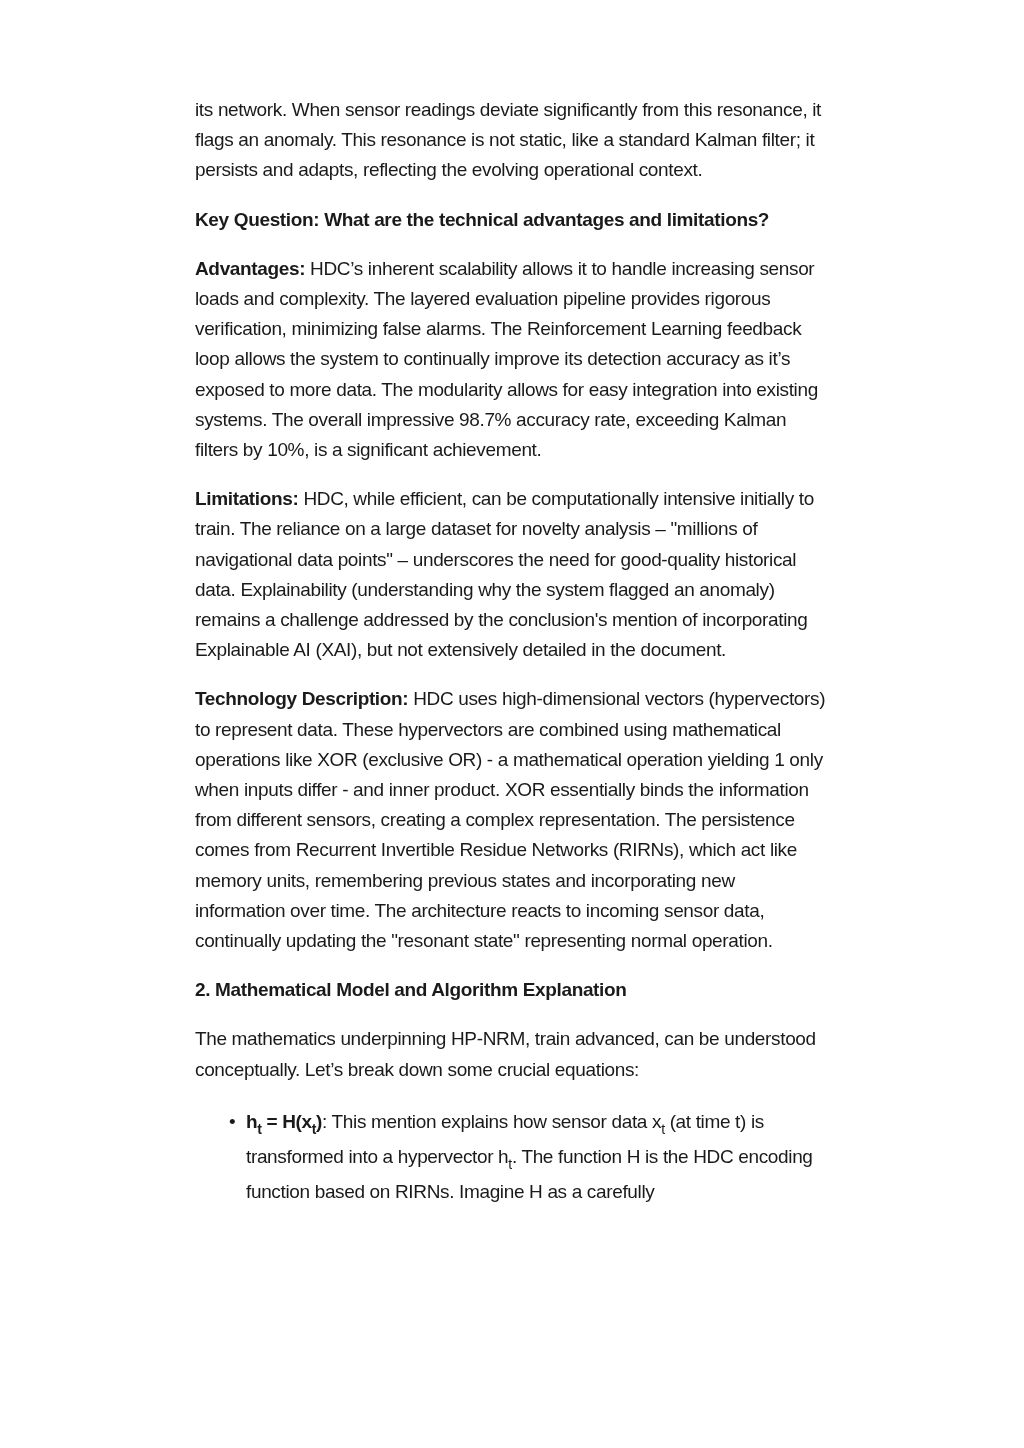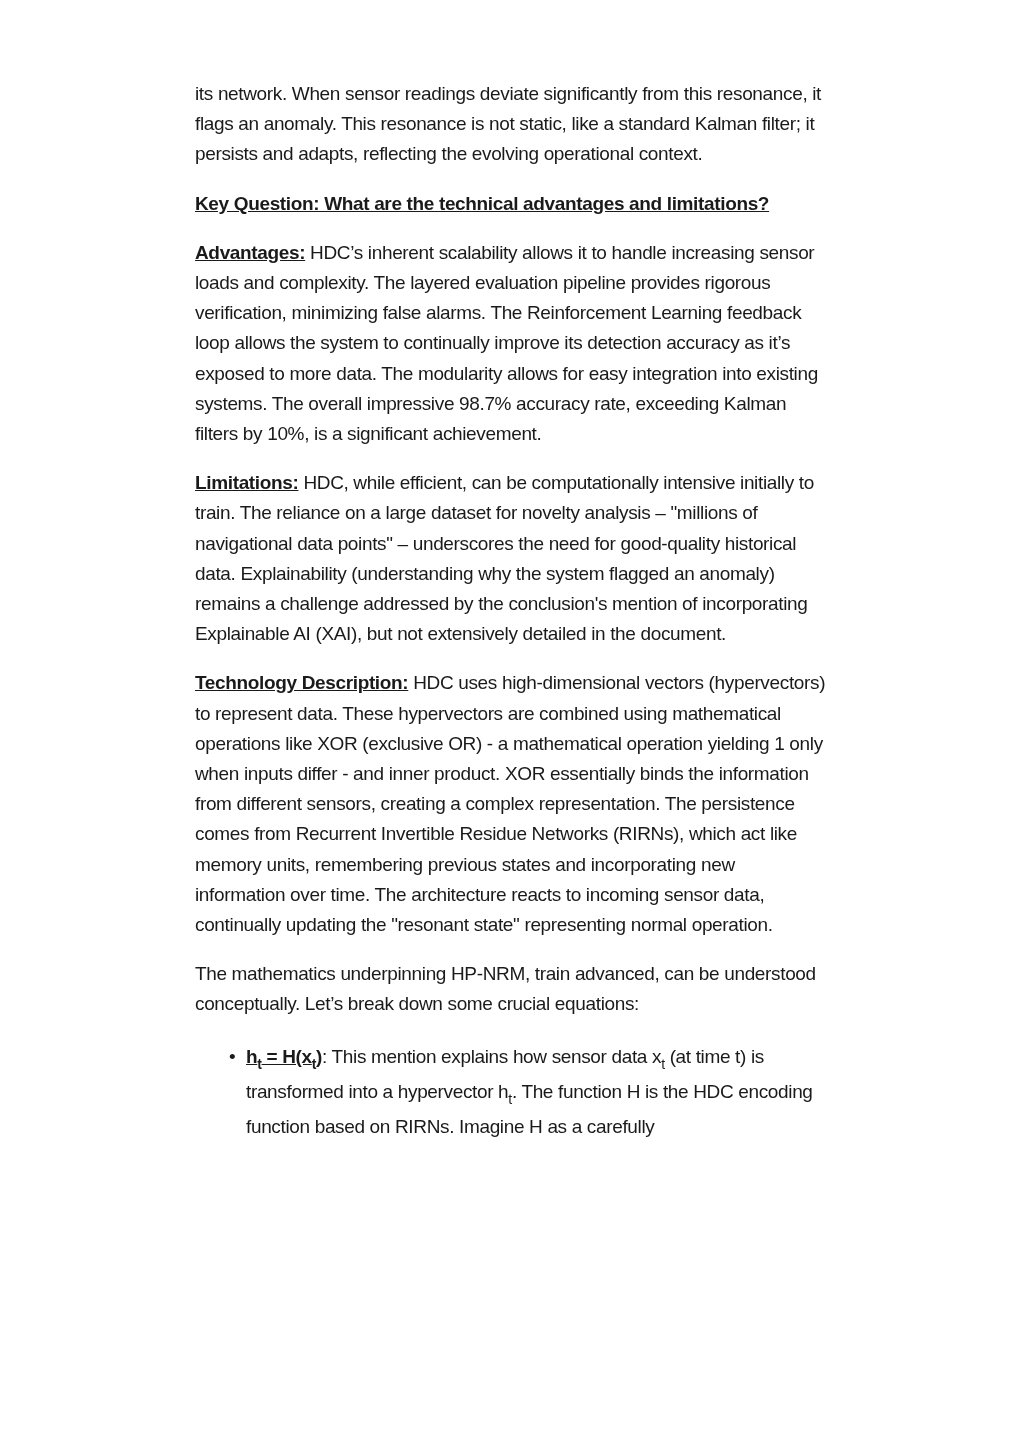--- a/index.html
+++ b/index.html
@@ -11,30 +11,30 @@
       width: 1024px;
       height: 1448px;
       position: relative;
       overflow: hidden;
       font-family: "Liberation Sans", "DejaVu Sans", sans-serif;
       color: #1a1a1a;
     }
     .page {
       position: absolute;
       left: 195px;
-      top: 79px;
+      top: 95px;
       width: 632px;
     }
     p {
       margin: 0 0 19px 0;
       font-size: 19px;
       line-height: 30.2px;
       letter-spacing: -0.35px;
     }
-    .bold { font-weight: bold; text-decoration: underline; }
+    .bold { font-weight: bold; }
     h3 {
       margin: 0 0 19px 0;
       font-size: 19px;
       line-height: 30.2px;
       font-weight: bold;
       letter-spacing: -0.35px;
     }
     ul {
       list-style: none;
       margin: 0;
@@ -66,20 +66,21 @@
   <p>its network. When sensor readings deviate significantly from this resonance, it flags an anomaly. This resonance is not static, like a standard Kalman filter; it persists and adapts, reflecting the evolving operational context.</p>
 
   <p class="bold">Key Question: What are the technical advantages and limitations?</p>
 
   <p><span class="bold">Advantages:</span><span> HDC’s inherent scalability allows it to handle increasing sensor loads and complexity. The layered evaluation pipeline provides rigorous verification, minimizing false alarms. The Reinforcement Learning feedback loop allows the system to continually improve its detection accuracy as it’s exposed to more data. The modularity allows for easy integration into existing systems. The overall impressive 98.7% accuracy rate, exceeding Kalman filters by 10%, is a significant achievement.</span></p>
 
   <p><span class="bold">Limitations:</span><span> HDC, while efficient, can be computationally intensive initially to train. The reliance on a large dataset for novelty analysis – "millions of navigational data points" – underscores the need for good-quality historical data. Explainability (understanding why the system flagged an anomaly) remains a challenge addressed by the conclusion's mention of incorporating Explainable AI (XAI), but not extensively detailed in the document.</span></p>
 
   <p><span class="bold">Technology Description:</span><span> HDC uses high-dimensional vectors (hypervectors) to represent data. These hypervectors are combined using mathematical operations like XOR (exclusive OR) - a mathematical operation yielding 1 only when inputs differ - and inner product. XOR essentially binds the information from different sensors, creating a complex representation. The persistence comes from Recurrent Invertible Residue Networks (RIRNs), which act like memory units, remembering previous states and incorporating new information over time. The architecture reacts to incoming sensor data, continually updating the "resonant state" representing normal operation.</span></p>
 
+  <h3>2. Mathematical Model and Algorithm Explanation</h3>
 
   <p>The mathematics underpinning HP-NRM, train advanced, can be understood conceptually. Let’s break down some crucial equations:</p>
 
   <ul>
     <li>
       <span class="bullet">•</span>
       <span class="bold"><span>h</span><sub>t</sub><span> = H(x</span><sub>t</sub><span>)</span></span><span><span>: This mention explains how sensor data x</span><sub>t</sub><span> (at time t) is transformed into a hypervector h</span><sub>t</sub><span>. The function H is the HDC encoding function based on RIRNs. Imagine H as a carefully</span></span>
     </li>
   </ul>
 

